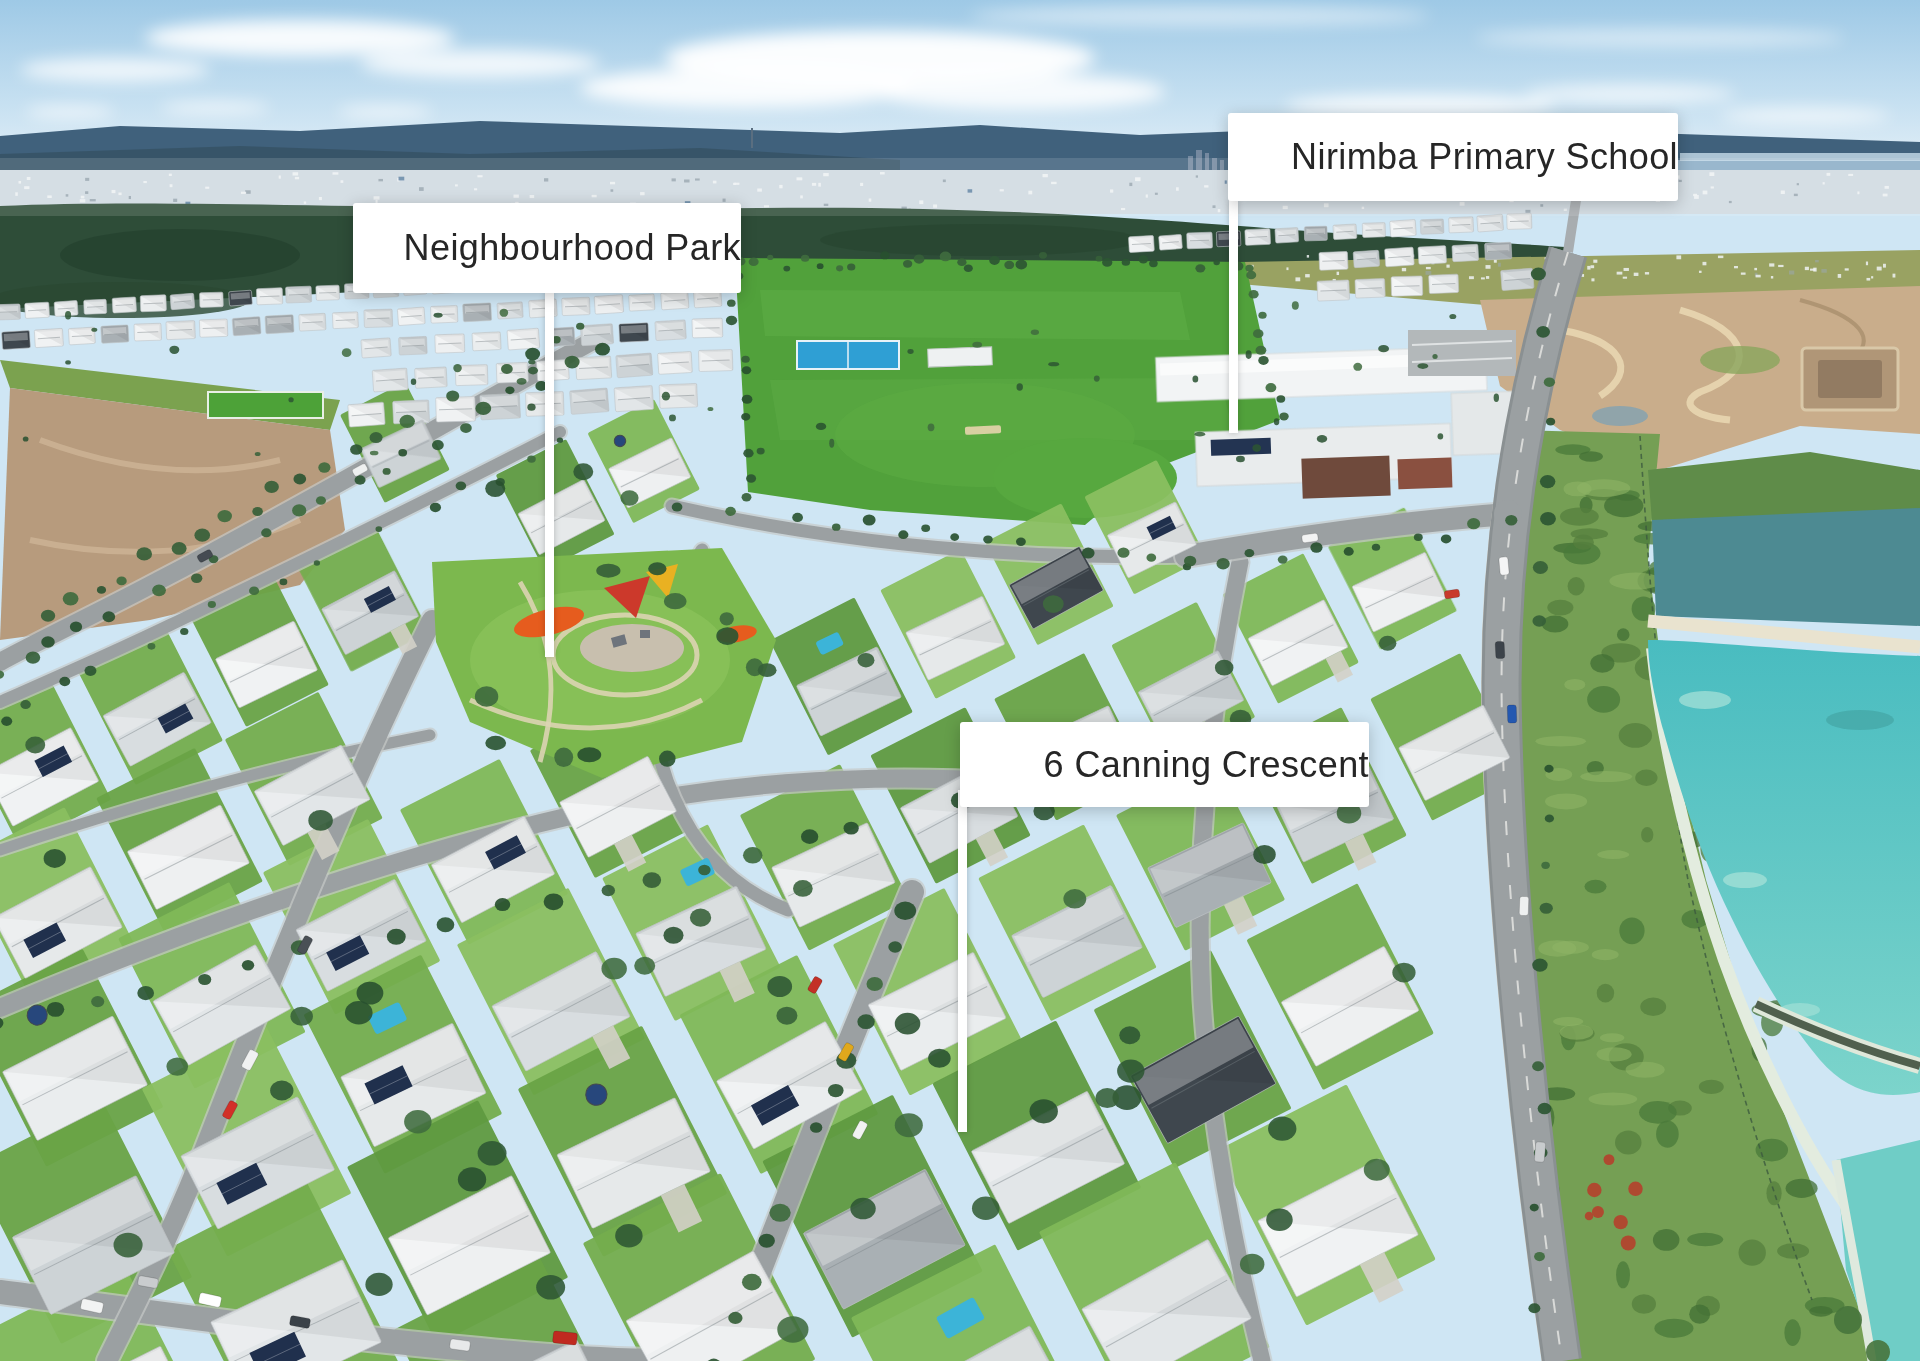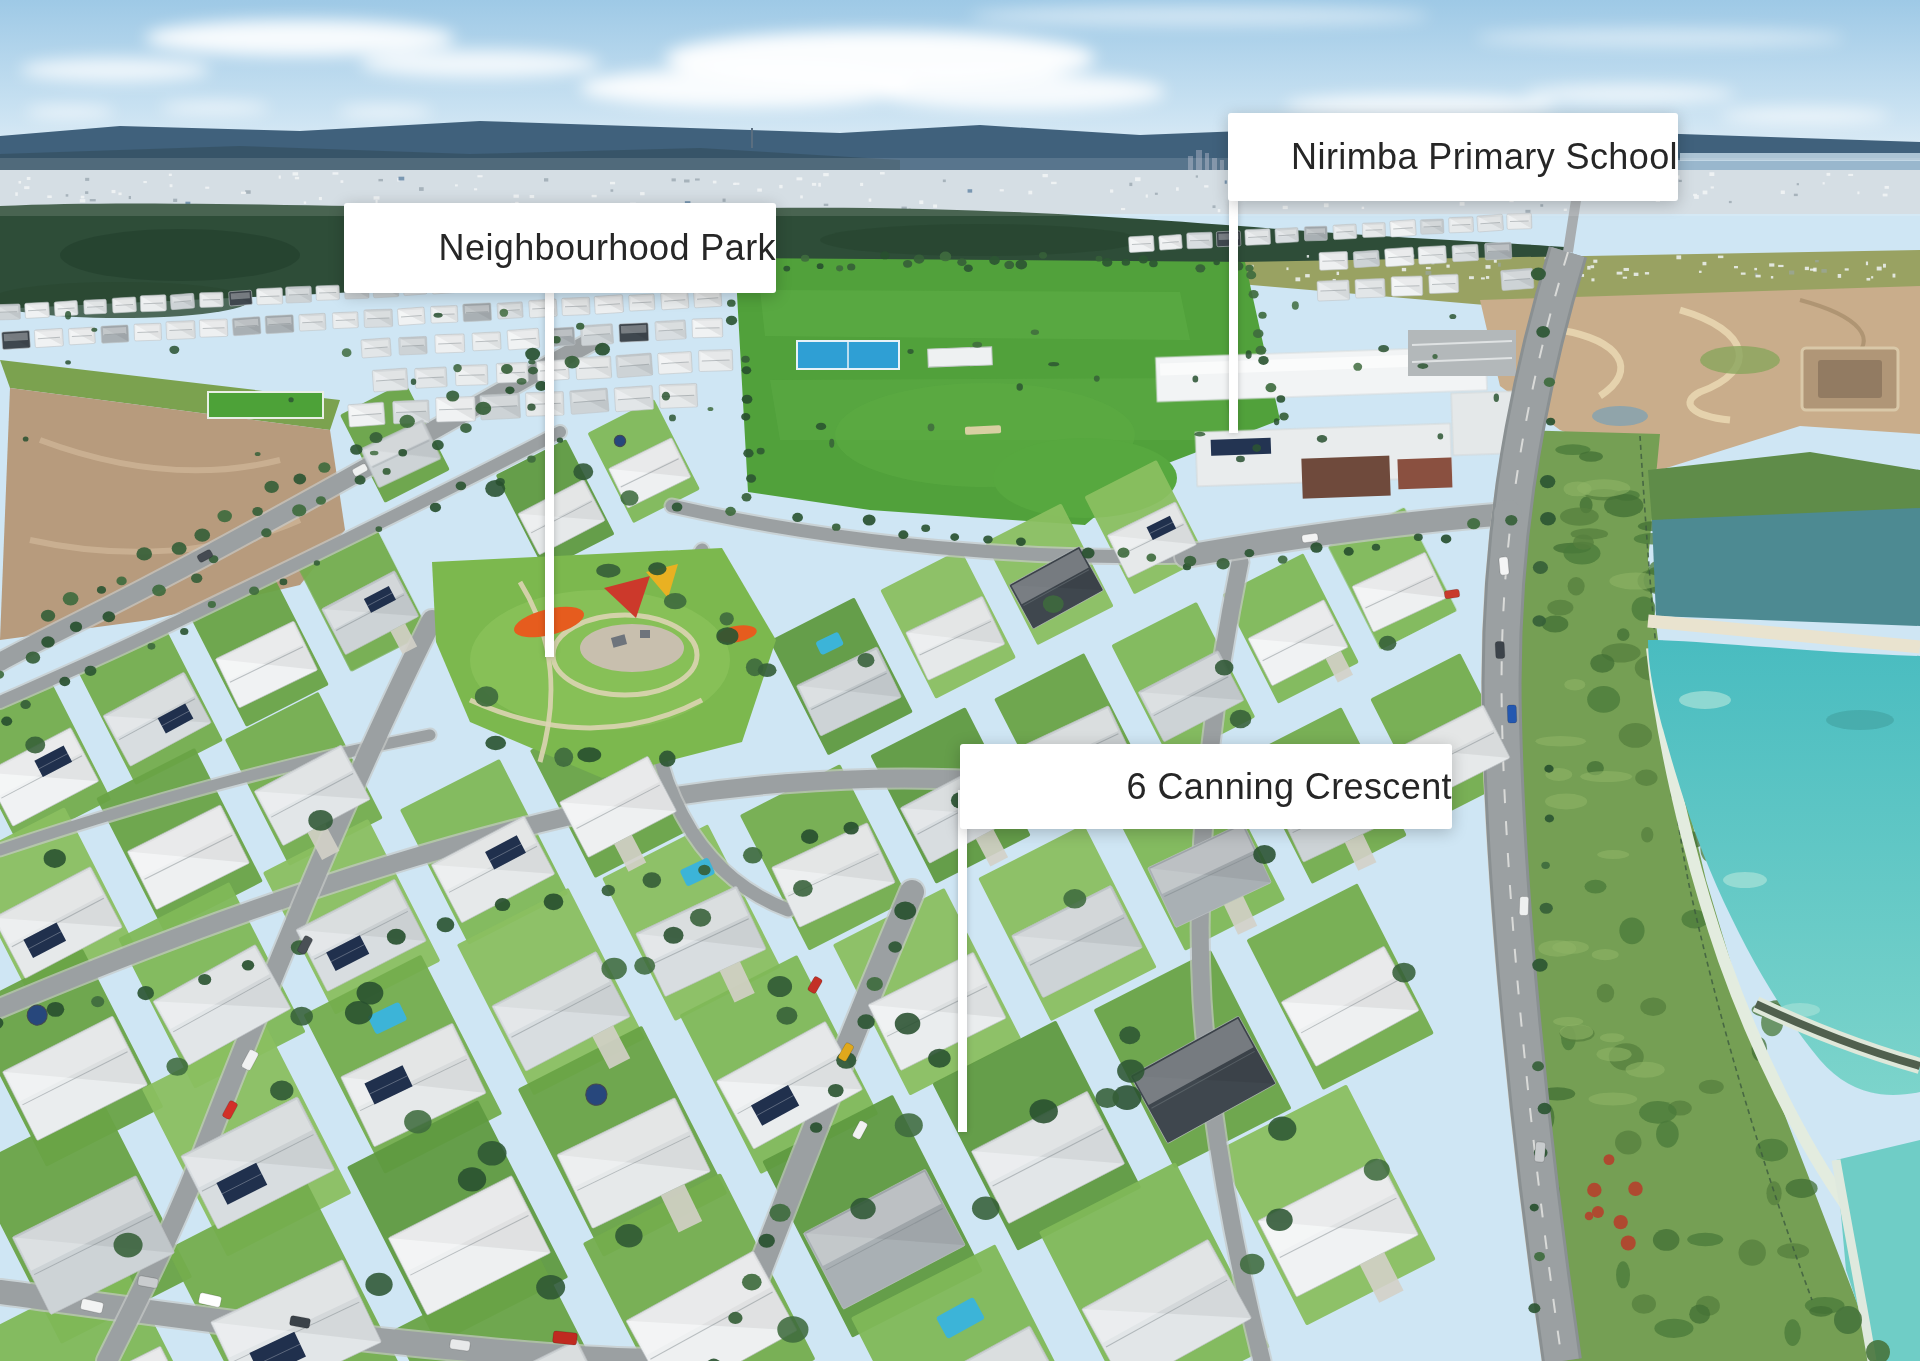--- a/index.html
+++ b/index.html
@@ -11,25 +11,25 @@
   .annotation-label{
     position:absolute;display:flex;align-items:center;justify-content:flex-end;
     background:var(--label-background,#fff);color:var(--label-text,#262626);
     font-size:36px;font-weight:500;letter-spacing:.4px;border-radius:3px;
     box-shadow:0 3px 16px rgba(0,0,0,.22);white-space:nowrap;z-index:4;
   }
   .pointer-line{
     position:absolute;width:9px;background:var(--label-background,#fff);
     box-shadow:0 0 6px rgba(0,0,0,.22);z-index:3;
   }
-  #label-neighbourhood-park{left:344px;top:203px;width:432px;height:90px;}
+  #label-neighbourhood-park{left:353px;top:203px;width:380px;height:90px;padding-left:8px;}
   #line-neighbourhood-park {left:545px;top:292px;height:365px;}
   #label-nirimba-primary-school{left:1228px;top:113px;width:450px;height:88px;}
   #line-nirimba-primary-school {left:1229px;top:200px;height:233px;}
-  #label-canning-crescent{left:960px;top:744px;width:492px;height:85px;}
+  #label-canning-crescent{left:960px;top:722px;width:409px;height:85px;}
   #line-canning-crescent {left:958px;top:790px;height:342px;}
 </style>
 </head>
 <body>
 
 <div class="stage">
 
 <svg viewBox="0 0 1920 1361" width="1920" height="1361">
   <defs>
     <linearGradient id="skyGrad" x1="0" y1="0" x2="0" y2="1">

